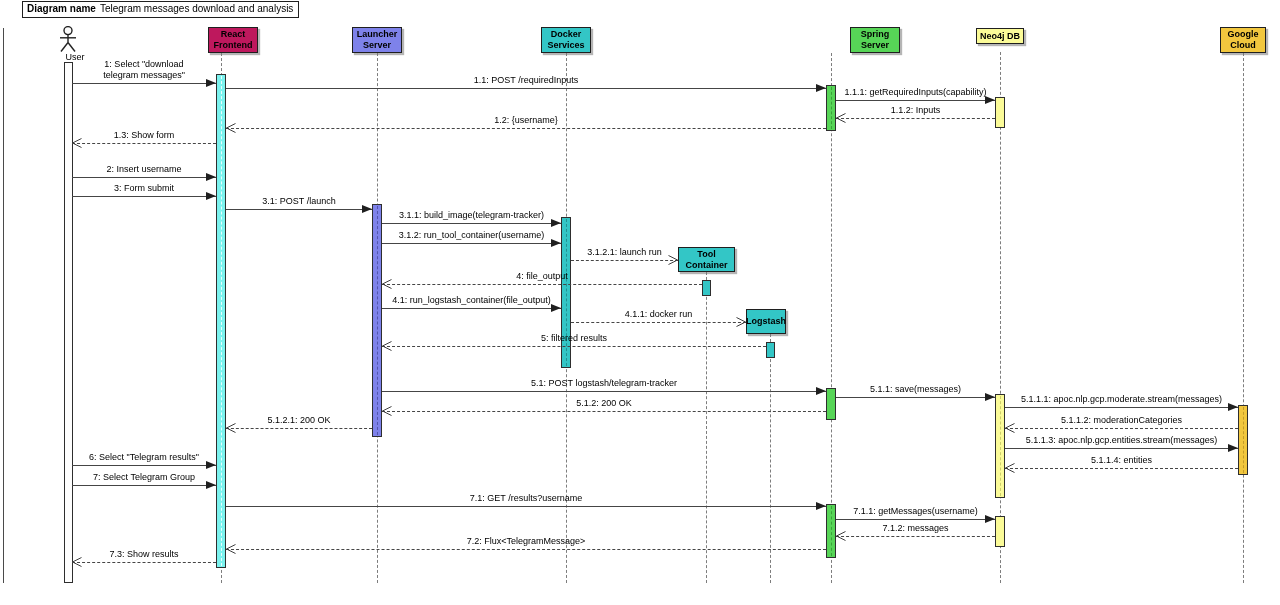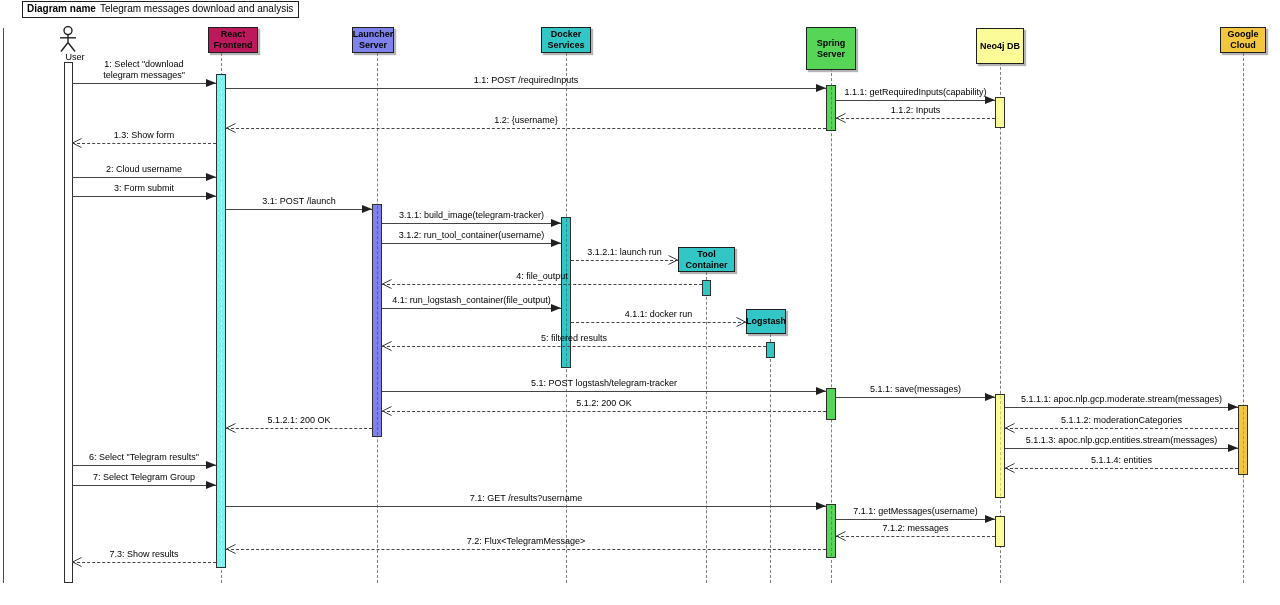--- a/index.html
+++ b/index.html
@@ -87,30 +87,30 @@
                <circle cx="13" cy="4.6" r="4" fill="#fdfdfd" stroke="#222"></circle>
                <line x1="13" y1="8.6" x2="13" y2="16.5" stroke="#222"></line>
                <line x1="5" y1="11.8" x2="21" y2="11.8" stroke="#222"></line>
                <line x1="13" y1="16.5" x2="6" y2="25.5" stroke="#222"></line>
                <line x1="13" y1="16.5" x2="20" y2="25.5" stroke="#222"></line>
              </svg>
            </div>
       <div class="actor-label" style="left:75px;top:52px">User</div>
       <div class="headbox" style="left:208px;top:27px;width:50px;height:26px;background:#be185d">React
 Frontend</div>
-      <div class="headbox" style="left:352px;top:27px;width:42px;height:26px;background:#7e82ea">Launcher
+      <div class="headbox" style="left:352px;top:27px;width:50px;height:26px;background:#7e82ea">Launcher
 Server</div>
       <div class="headbox" style="left:541px;top:27px;width:50px;height:26px;background:#33c6c6">Docker
 Services</div>
       <div class="headbox" style="left:678px;top:247px;width:57px;height:25px;background:#33c6c6">Tool
 Container</div>
       <div class="headbox" style="left:746px;top:309px;width:40px;height:25px;background:#33c6c6">Logstash</div>
-      <div class="headbox" style="left:806px;top:27px;width:50px;height:43px;background:#57d557">Spring
+      <div class="headbox" style="left:850px;top:27px;width:50px;height:26px;background:#57d557">Spring
 Server</div>
-      <div class="headbox" style="left:976px;top:28px;width:48px;height:36px;background:#fbfb98">Neo4j DB</div>
+      <div class="headbox" style="left:976px;top:28px;width:48px;height:16px;background:#fbfb98">Neo4j DB</div>
       <div class="headbox" style="left:1220px;top:27px;width:46px;height:26px;background:#f2c73e">Google
 Cloud</div>
       <div class="msg-line" style="left:72px;top:83px;width:144px"></div>
       <div class="tri-right" style="left:206px;top:78.5px"></div>
       <div class="msg-label" style="left:144px;top:59px">1: Select "download
 telegram messages"</div>
       <div class="msg-line" style="left:226px;top:88px;width:600px"></div>
       <div class="tri-right" style="left:816px;top:83.5px"></div>
       <div class="msg-label" style="left:526px;top:75px">1.1: POST /requiredInputs</div>
       <div class="msg-line" style="left:836px;top:100px;width:159px"></div>
@@ -126,21 +126,21 @@
         <path d="M9.5,0.5 L0.5,5 L9.5,9.5"></path>
       </svg>
       <div class="msg-label" style="left:526px;top:115px">1.2: {username}</div>
       <div class="msg-line dashed" style="left:72px;top:143px;width:144px"></div>
       <svg class="open-head" width="10" height="10" style="left:72px;top:138px">
         <path d="M9.5,0.5 L0.5,5 L9.5,9.5"></path>
       </svg>
       <div class="msg-label" style="left:144px;top:130px">1.3: Show form</div>
       <div class="msg-line" style="left:72px;top:177px;width:144px"></div>
       <div class="tri-right" style="left:206px;top:172.5px"></div>
-      <div class="msg-label" style="left:144px;top:164px">2: Cloud username</div>
+      <div class="msg-label" style="left:144px;top:164px">2: Insert username</div>
       <div class="msg-line" style="left:72px;top:196px;width:144px"></div>
       <div class="tri-right" style="left:206px;top:191.5px"></div>
       <div class="msg-label" style="left:144px;top:183px">3: Form submit</div>
       <div class="msg-line" style="left:226px;top:209px;width:146px"></div>
       <div class="tri-right" style="left:362px;top:204.5px"></div>
       <div class="msg-label" style="left:299px;top:196px">3.1: POST /launch</div>
       <div class="msg-line" style="left:382px;top:223px;width:179px"></div>
       <div class="tri-right" style="left:551px;top:218.5px"></div>
       <div class="msg-label" style="left:471.5px;top:210px">3.1.1: build_image(telegram-tracker)</div>
       <div class="msg-line" style="left:382px;top:243px;width:179px"></div>

